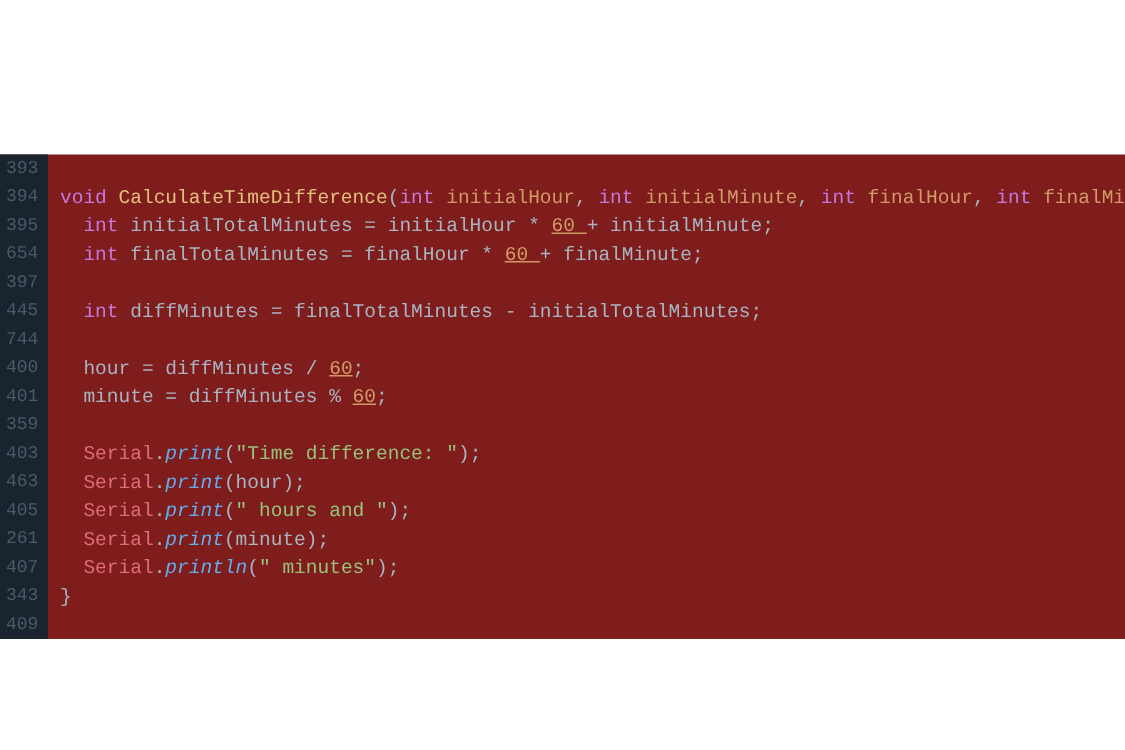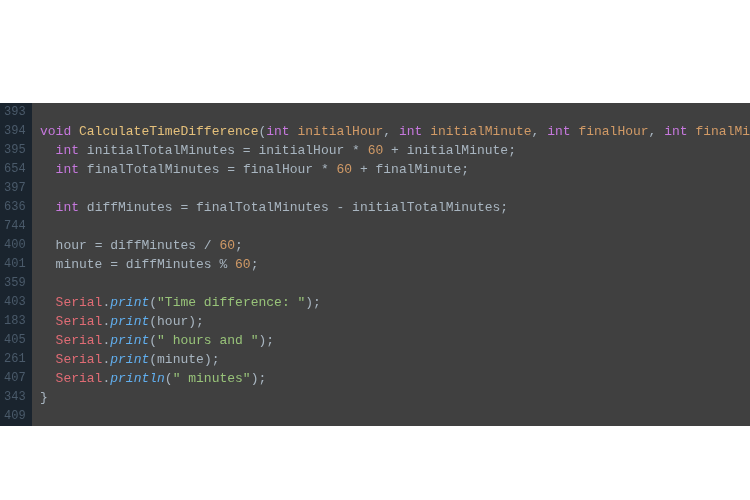--- a/index.html
+++ b/index.html
@@ -9,21 +9,21 @@
       font-size: 13px;
       width: 750px;
       height: 500px;
       overflow: hidden;
     }
     .top-blank {
       background: #ffffff;
       height: 103px;
     }
     .editor {
-      background: #404040;
+      background: #7f1d1d;
       display: flex;
       line-height: 19px;
     }
     .gutter {
       background: #1a242e;
       color: #4a5a6a;
       text-align: right;
       padding: 0 8px 0 4px;
       user-select: none;
       width: 32px;
@@ -33,21 +33,21 @@
       padding: 0 0 0 8px;
       white-space: pre;
       color: #a8b5c0;
       flex: 1;
     }
     .line { height: 19px; }
     .type { color: #c678dd; }
     .fn { color: #e5c07b; }
     .param { color: #d19a66; }
     .var { color: #a8b5c0; }
-    .num { color: #d19a66; }
+    .num { color: #d19a66; text-decoration: underline; }
     .op { color: #a8b5c0; }
     .punct { color: #a8b5c0; }
     .str { color: #98c379; }
     .obj { color: #e06c75; }
     .method { color: #61afef; font-style: italic; }
     .bottom-blank {
       background: #ffffff;
       height: 80px;
     }
   </style>
@@ -56,27 +56,27 @@
 
 <div class="top-blank"></div>
 
 <div class="editor">
   <div class="gutter" id="gutter">
       <div class="line">393</div>
       <div class="line">394</div>
       <div class="line">395</div>
       <div class="line">654</div>
       <div class="line">397</div>
-      <div class="line">636</div>
+      <div class="line">445</div>
       <div class="line">744</div>
       <div class="line">400</div>
       <div class="line">401</div>
       <div class="line">359</div>
       <div class="line">403</div>
-      <div class="line">183</div>
+      <div class="line">463</div>
       <div class="line">405</div>
       <div class="line">261</div>
       <div class="line">407</div>
       <div class="line">343</div>
       <div class="line">409</div>
     </div>
   <div class="code" id="code"><div class="line">&nbsp;</div><div class="line"><span class="type">void </span><span class="fn">CalculateTimeDifference</span><span class="punct">(</span><span class="type">int </span><span class="param">initialHour</span><span class="punct">, </span><span class="type">int </span><span class="param">initialMinute</span><span class="punct">, </span><span class="type">int </span><span class="param">finalHour</span><span class="punct">, </span><span class="type">int </span><span class="param">finalMinute</span></div><div class="line"><span>  </span><span class="type">int </span><span class="var">initialTotalMinutes </span><span class="op">= </span><span class="var">initialHour </span><span class="op">* </span><span class="num">60 </span><span class="op">+ </span><span class="var">initialMinute</span><span class="punct">;</span></div><div class="line"><span>  </span><span class="type">int </span><span class="var">finalTotalMinutes </span><span class="op">= </span><span class="var">finalHour </span><span class="op">* </span><span class="num">60 </span><span class="op">+ </span><span class="var">finalMinute</span><span class="punct">;</span></div><div class="line">&nbsp;</div><div class="line"><span>  </span><span class="type">int </span><span class="var">diffMinutes </span><span class="op">= </span><span class="var">finalTotalMinutes </span><span class="op">- </span><span class="var">initialTotalMinutes</span><span class="punct">;</span></div><div class="line">&nbsp;</div><div class="line"><span>  </span><span class="var">hour </span><span class="op">= </span><span class="var">diffMinutes </span><span class="op">/ </span><span class="num">60</span><span class="punct">;</span></div><div class="line"><span>  </span><span class="var">minute </span><span class="op">= </span><span class="var">diffMinutes </span><span class="op">% </span><span class="num">60</span><span class="punct">;</span></div><div class="line">&nbsp;</div><div class="line"><span>  </span><span class="obj">Serial</span><span class="punct">.</span><span class="method">print</span><span class="punct">(</span><span class="str">"Time difference: "</span><span class="punct">);</span></div><div class="line"><span>  </span><span class="obj">Serial</span><span class="punct">.</span><span class="method">print</span><span class="punct">(</span><span class="var">hour</span><span class="punct">);</span></div><div class="line"><span>  </span><span class="obj">Serial</span><span class="punct">.</span><span class="method">print</span><span class="punct">(</span><span class="str">" hours and "</span><span class="punct">);</span></div><div class="line"><span>  </span><span class="obj">Serial</span><span class="punct">.</span><span class="method">print</span><span class="punct">(</span><span class="var">minute</span><span class="punct">);</span></div><div class="line"><span>  </span><span class="obj">Serial</span><span class="punct">.</span><span class="method">println</span><span class="punct">(</span><span class="str">" minutes"</span><span class="punct">);</span></div><div class="line"><span class="punct">}</span></div><div class="line">&nbsp;</div></div>
 </div>
 
 <div class="bottom-blank"></div>

